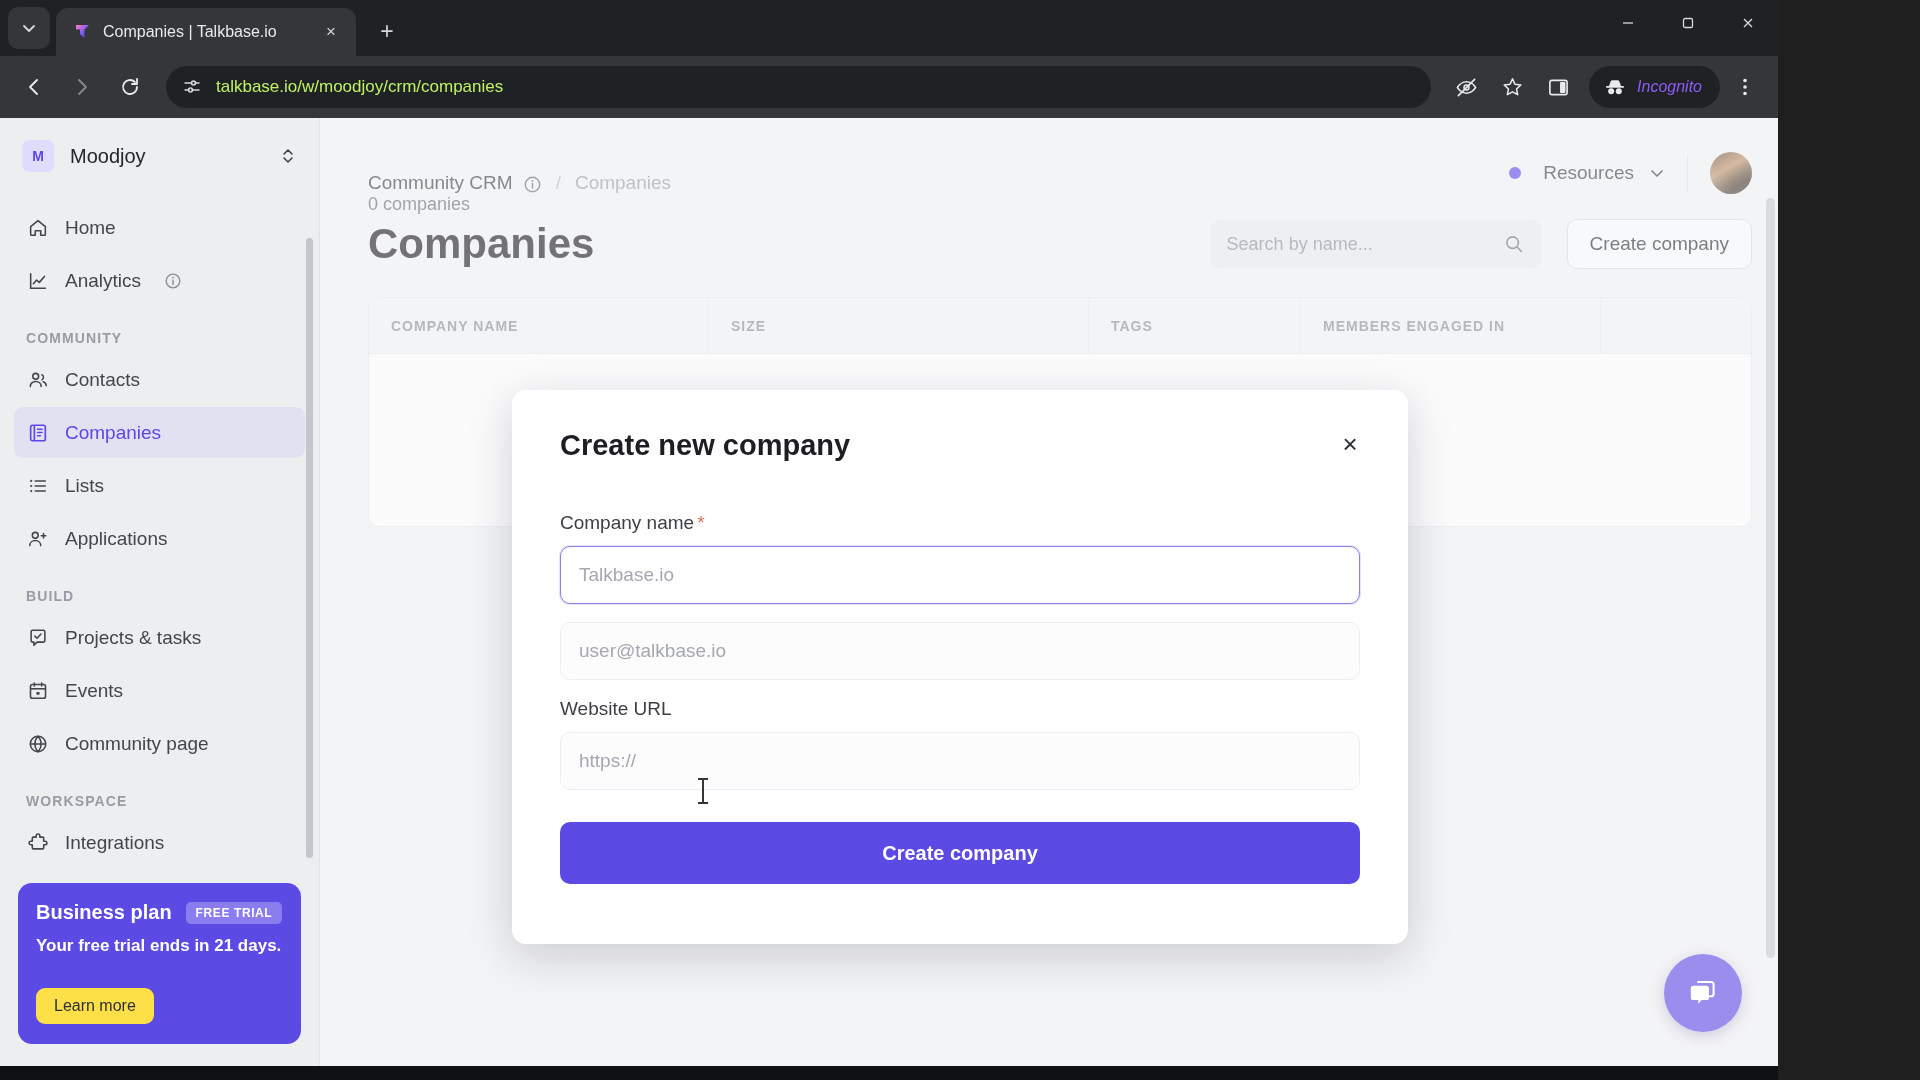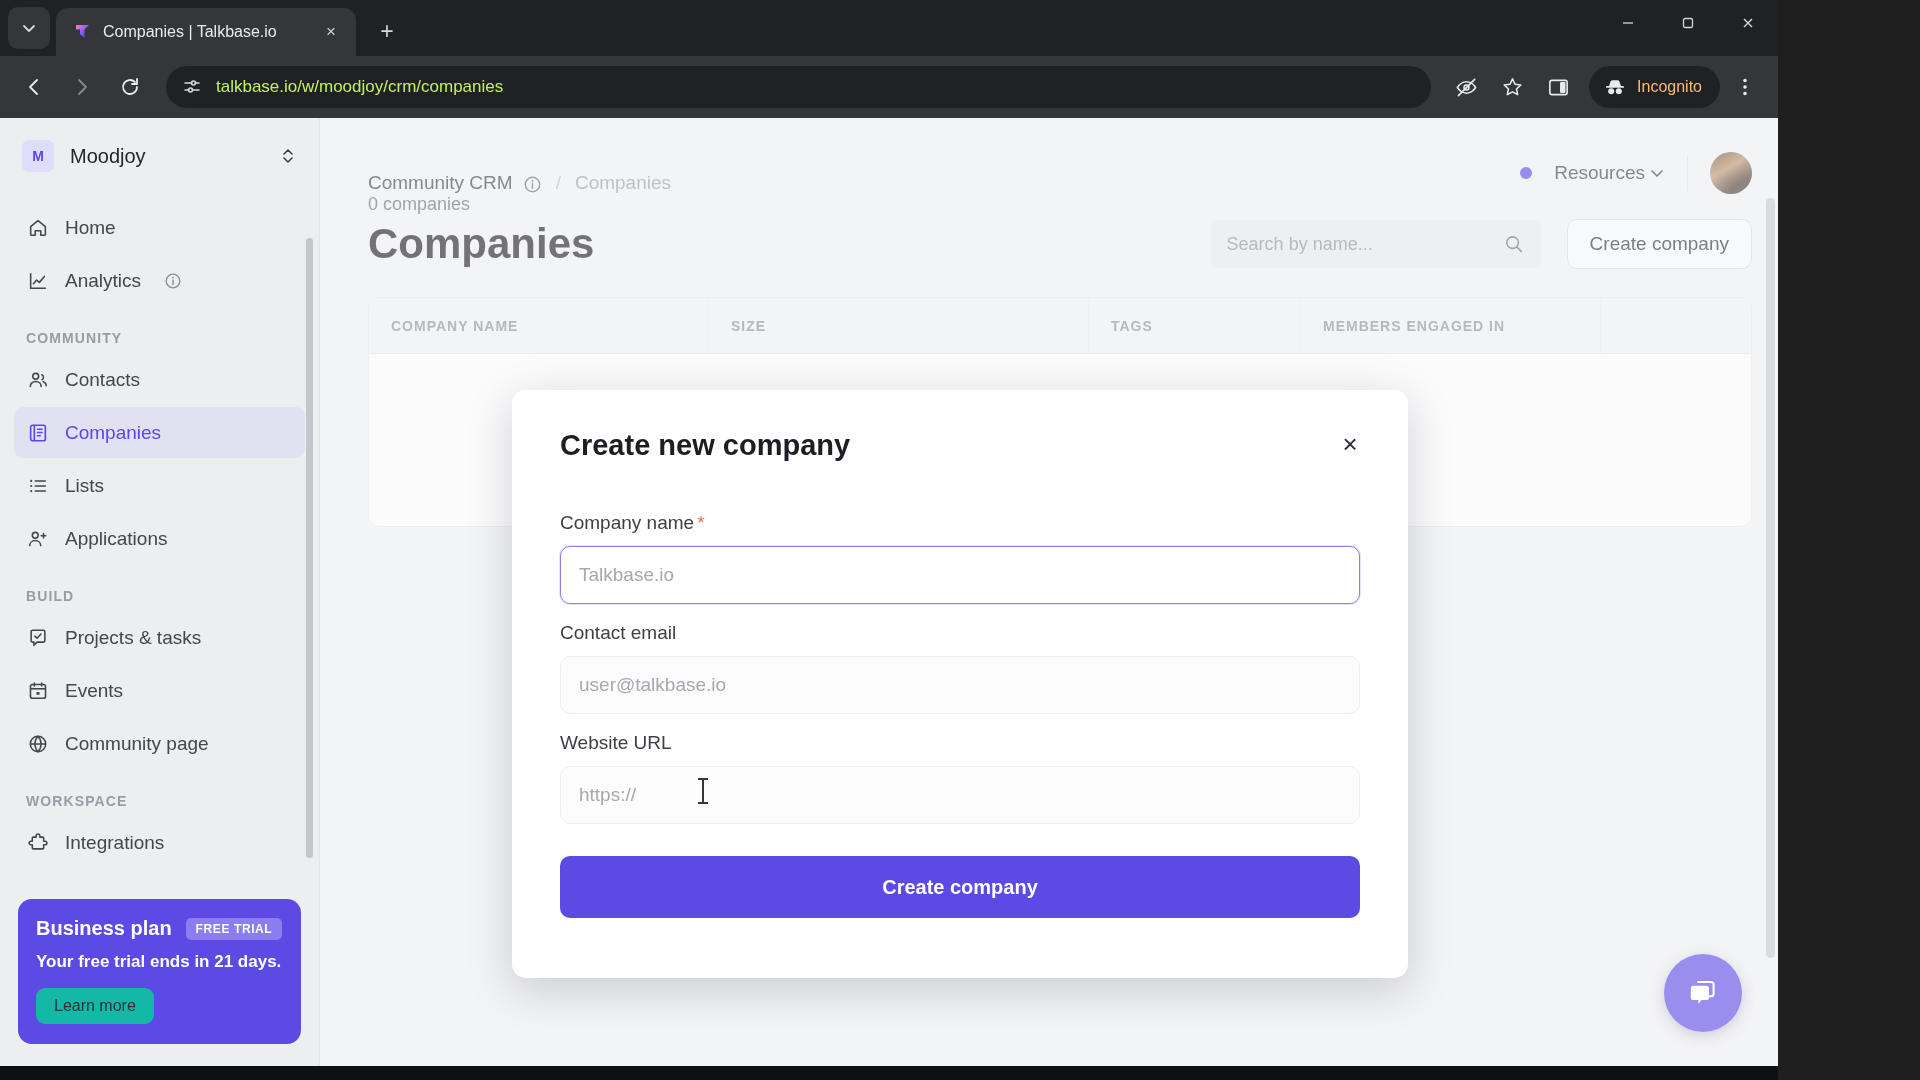--- a/index.html
+++ b/index.html
@@ -60,21 +60,21 @@
   }
   .omnibox .url { color:#bef264; font-size:17px; white-space:nowrap; }
   .tb-icon {
     width:42px; height:42px; border-radius:50%; display:flex; align-items:center;
     justify-content:center; cursor:pointer; flex:none;
   }
   .incognito-pill {
     height:42px; border-radius:21px; background:#202124; display:flex;
     align-items:center; gap:10px; padding:0 18px 0 14px; margin-left:6px; cursor:pointer;
   }
-  .incognito-pill span { color:#fdba74; font-size:16px; white-space:nowrap; }
+  .incognito-pill span { color:#8b5cf6; font-size:16px; white-space:nowrap;font-style:italic; }
 
   
   .viewport { flex:1; display:flex; background:#ecedef; position:relative; overflow:hidden; }
 
   
   .sidebar {
     width:320px; flex:none; background:#eceef0; display:flex; flex-direction:column;
     position:relative; border-right:1px solid #e0e2e5;
   }
   .ws-switcher {
@@ -107,33 +107,33 @@
     padding:18px 18px 20px 18px; color:#fff; flex:none;
   }
   .promo-row1 { display:flex; align-items:center; gap:14px; }
   .promo-title { font-size:20px; font-weight:bold; }
   .promo-badge {
     background:#8a7df0; color:#fff; font-size:12px; font-weight:bold;
     letter-spacing:0.6px; padding:4px 10px; border-radius:5px;
   }
   .promo-sub { font-size:17px; font-weight:bold; margin-top:12px; }
   .promo-btn {
-    display:inline-block; margin-top:16px; background:#14b8a6; color:#2d2f36;
+    display:inline-block; margin-top:32px; background:#fde047; color:#2d2f36;
     font-size:16px; padding:9px 18px; border-radius:9px; cursor:pointer;
   }
 
   
   .main { flex:1; display:flex; flex-direction:column; background:#ecedef; position:relative; min-width:0; }
   .topbar { height:76px; display:flex; align-items:flex-end; padding:0 26px 0 48px; flex:none; }
   .crumb { font-size:19px; color:#3d3f46; cursor:pointer; }
   .crumb.muted { color:#9a9ca5; }
   .crumb-sep { color:#b6b8bf; font-size:19px; margin:0 14px; }
   .topbar-right { margin-left:auto; display:flex; align-items:center; gap:22px; }
   .purple-dot { width:12px; height:12px; border-radius:50%; background:#5b4ae4; }
-  .resources { display:flex; align-items:center; gap:4px; font-size:19px; color:#3d3f46; cursor:pointer; }
+  .resources { display:flex; align-items:center; gap:15px; font-size:19px; color:#3d3f46; cursor:pointer; }
   .vdiv { width:1px; height:36px; background:#d8dade; }
   .avatar {
     width:42px; height:42px; border-radius:50%; flex:none; cursor:pointer;
     background:linear-gradient(150deg,#6b4a33 0%,#b9916d 40%,#3a2a20 75%,#241a13 100%);
     box-shadow:inset 0 -8px 10px rgba(255,255,255,0.12);
   }
 
   .content { flex:1; padding:0 26px 0 48px; overflow:hidden; position:relative; }
   .count-line { font-size:18px; color:#6a6c75; margin-bottom:4px; }
   .page-head { display:flex; align-items:center; }
@@ -538,21 +538,20 @@
         <div class="modal-close">×</div>
       </div>
       <div class="modal-body">
 
         <div class="field">
           <label class="flabel"><span>Company name</span><span class="req">*</span></label>
           <input class="finput focused" type="text" value="" placeholder="Talkbase.io" style="">
         </div>
 
         <div class="field">
-          <label class="flabel">Contact email</label>
           <input class="finput plain" type="text" value="" placeholder="user@talkbase.io" style="">
         </div>
 
         <div class="field">
           <label class="flabel">Website URL</label>
           <input class="finput plain" type="text" value="" placeholder="https://" style="">
         </div>
 
         <button class="submit-btn">Create company</button>
       </div>

